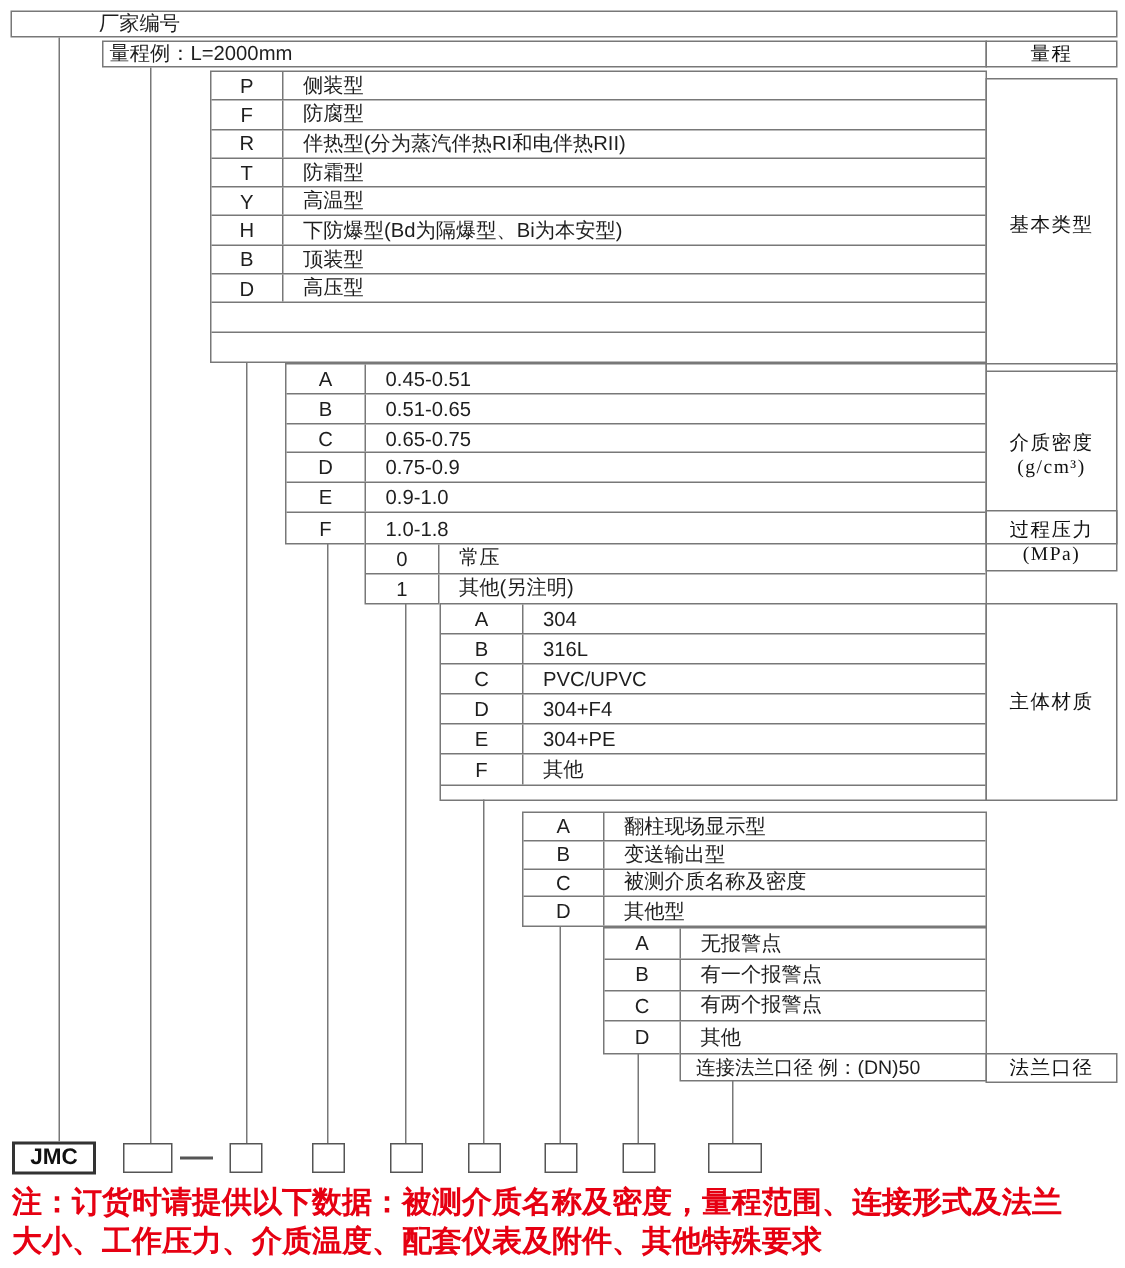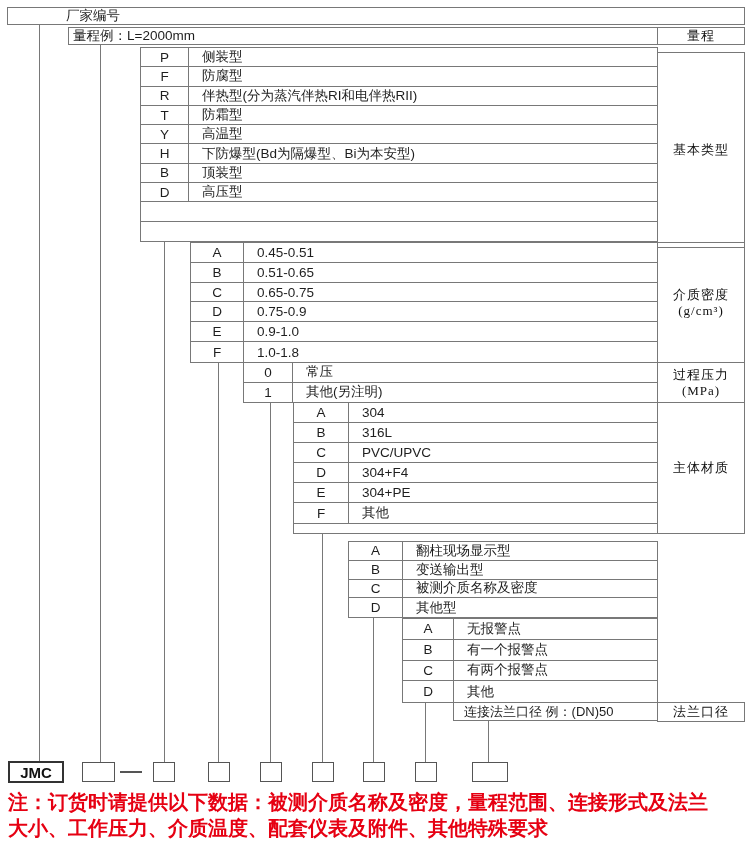--- a/index.html
+++ b/index.html
@@ -35,21 +35,21 @@
   #sec-material .row{height:20.1px;} #sec-material .row.empty{height:9.4px;}
   #sec-material .code{width:55px;}
   #sec-display{left:348px;top:541px;width:310px;height:77px;}
   #sec-display .row{height:18.75px;} #sec-display .code{width:54px;}
   #sec-alarm{left:402px;top:618px;width:256px;height:85px;}
   #sec-alarm .row{height:20.75px;} #sec-alarm .code{width:51px;}
   #sec-flange{left:453px;top:702px;width:205px;height:19px;display:flex;align-items:center;
        padding-left:10px;font-size:13px;}
   
   #jmc-box{left:8px;top:761px;width:56px;height:22px;border:2px solid #333;
-       display:flex;align-items:center;justify-content:center;font-weight:bold;font-size:15px;color:#111;}
+       display:flex;align-items:flex-start;justify-content:center;font-weight:bold;font-size:15px;color:#111;}
   #dash{position:absolute;left:120px;top:771px;width:22px;height:2px;background:#555;}
   #order-note{position:absolute;left:8px;top:789px;width:714px;font-size:20px;line-height:26px;
        font-weight:bold;}
 </style>
 </head>
 <body>
 
 <div id="canvas">
 
   <div id="factory-box">
@@ -136,21 +136,21 @@
   <div class="sec" id="sec-pressure">
     <div class="row">
         <span class="code">0</span>
         <span class="desc">常压</span>
       </div>
     <div class="row">
         <span class="code">1</span>
         <span class="desc">其他(另注明)</span>
       </div>
   </div>
-  <div class="lbl" style="top:362px;height:41px;">
+  <div class="lbl" style="top:340px;height:41px;">
     <span>过程压力</span>
     <span>(MPa)</span>
   </div>
 
   <div class="sec" id="sec-material">
     <div class="row">
         <span class="code">A</span>
         <span class="desc">304</span>
       </div>
     <div class="row">

